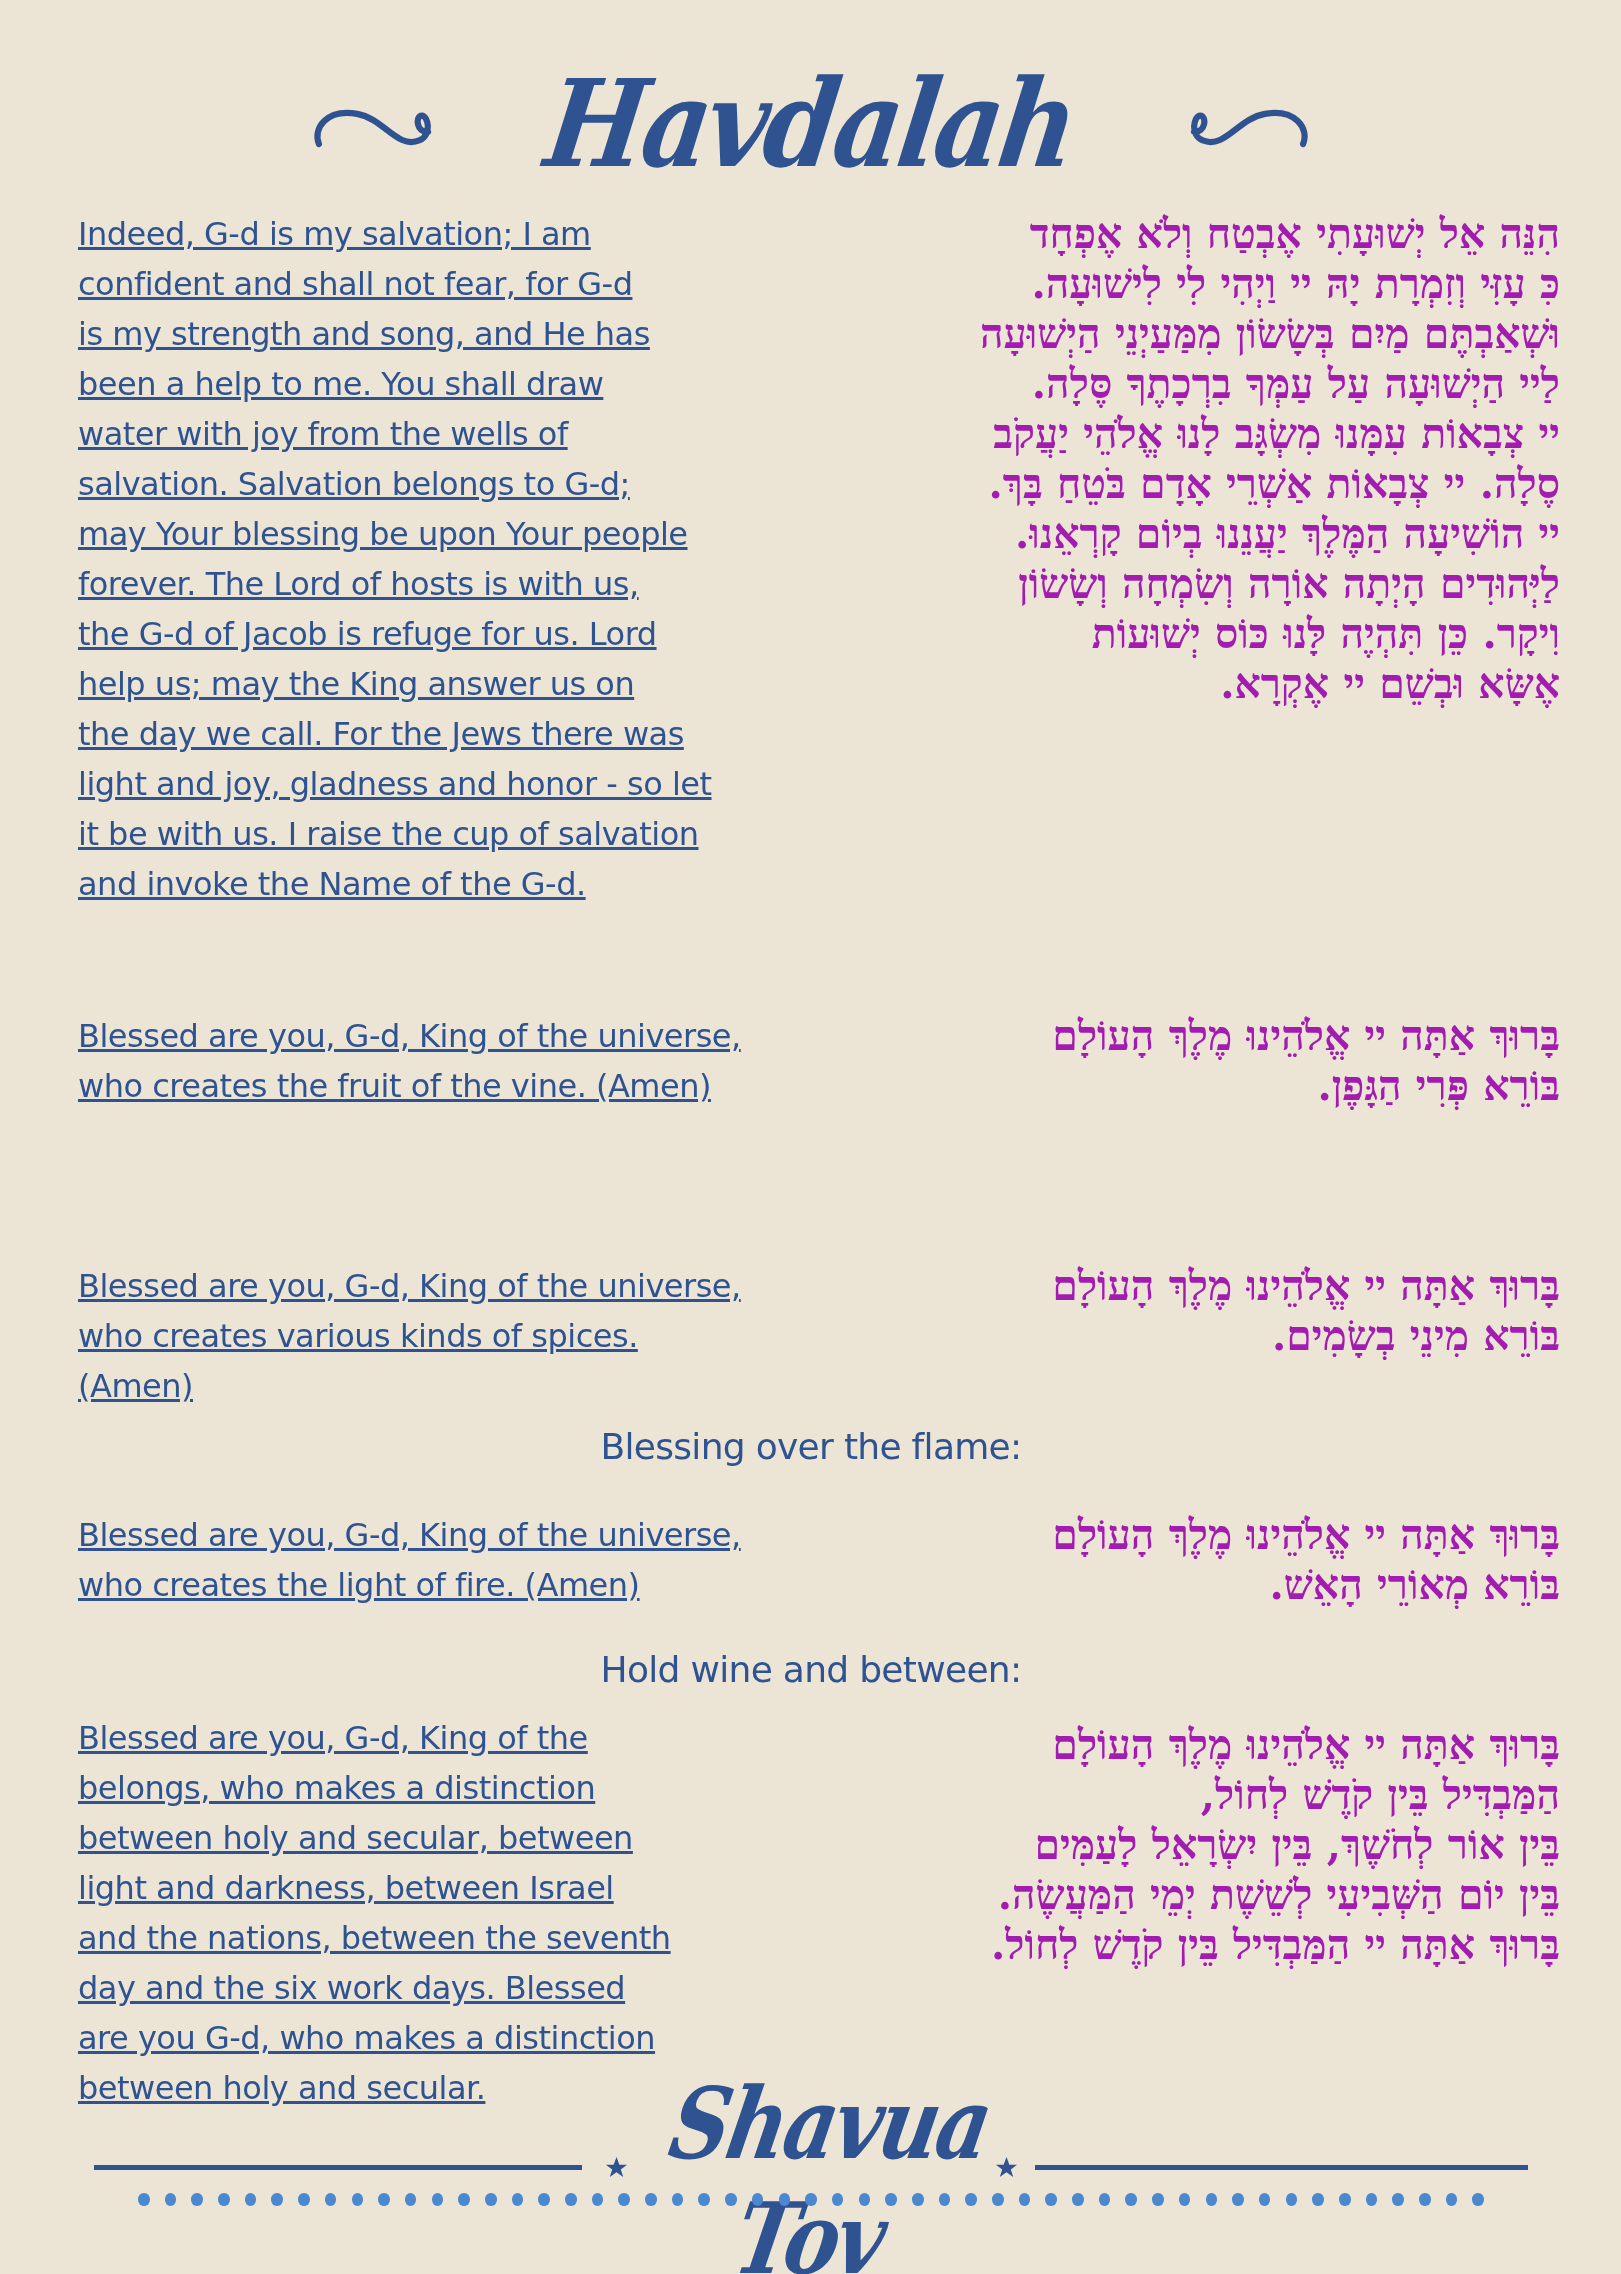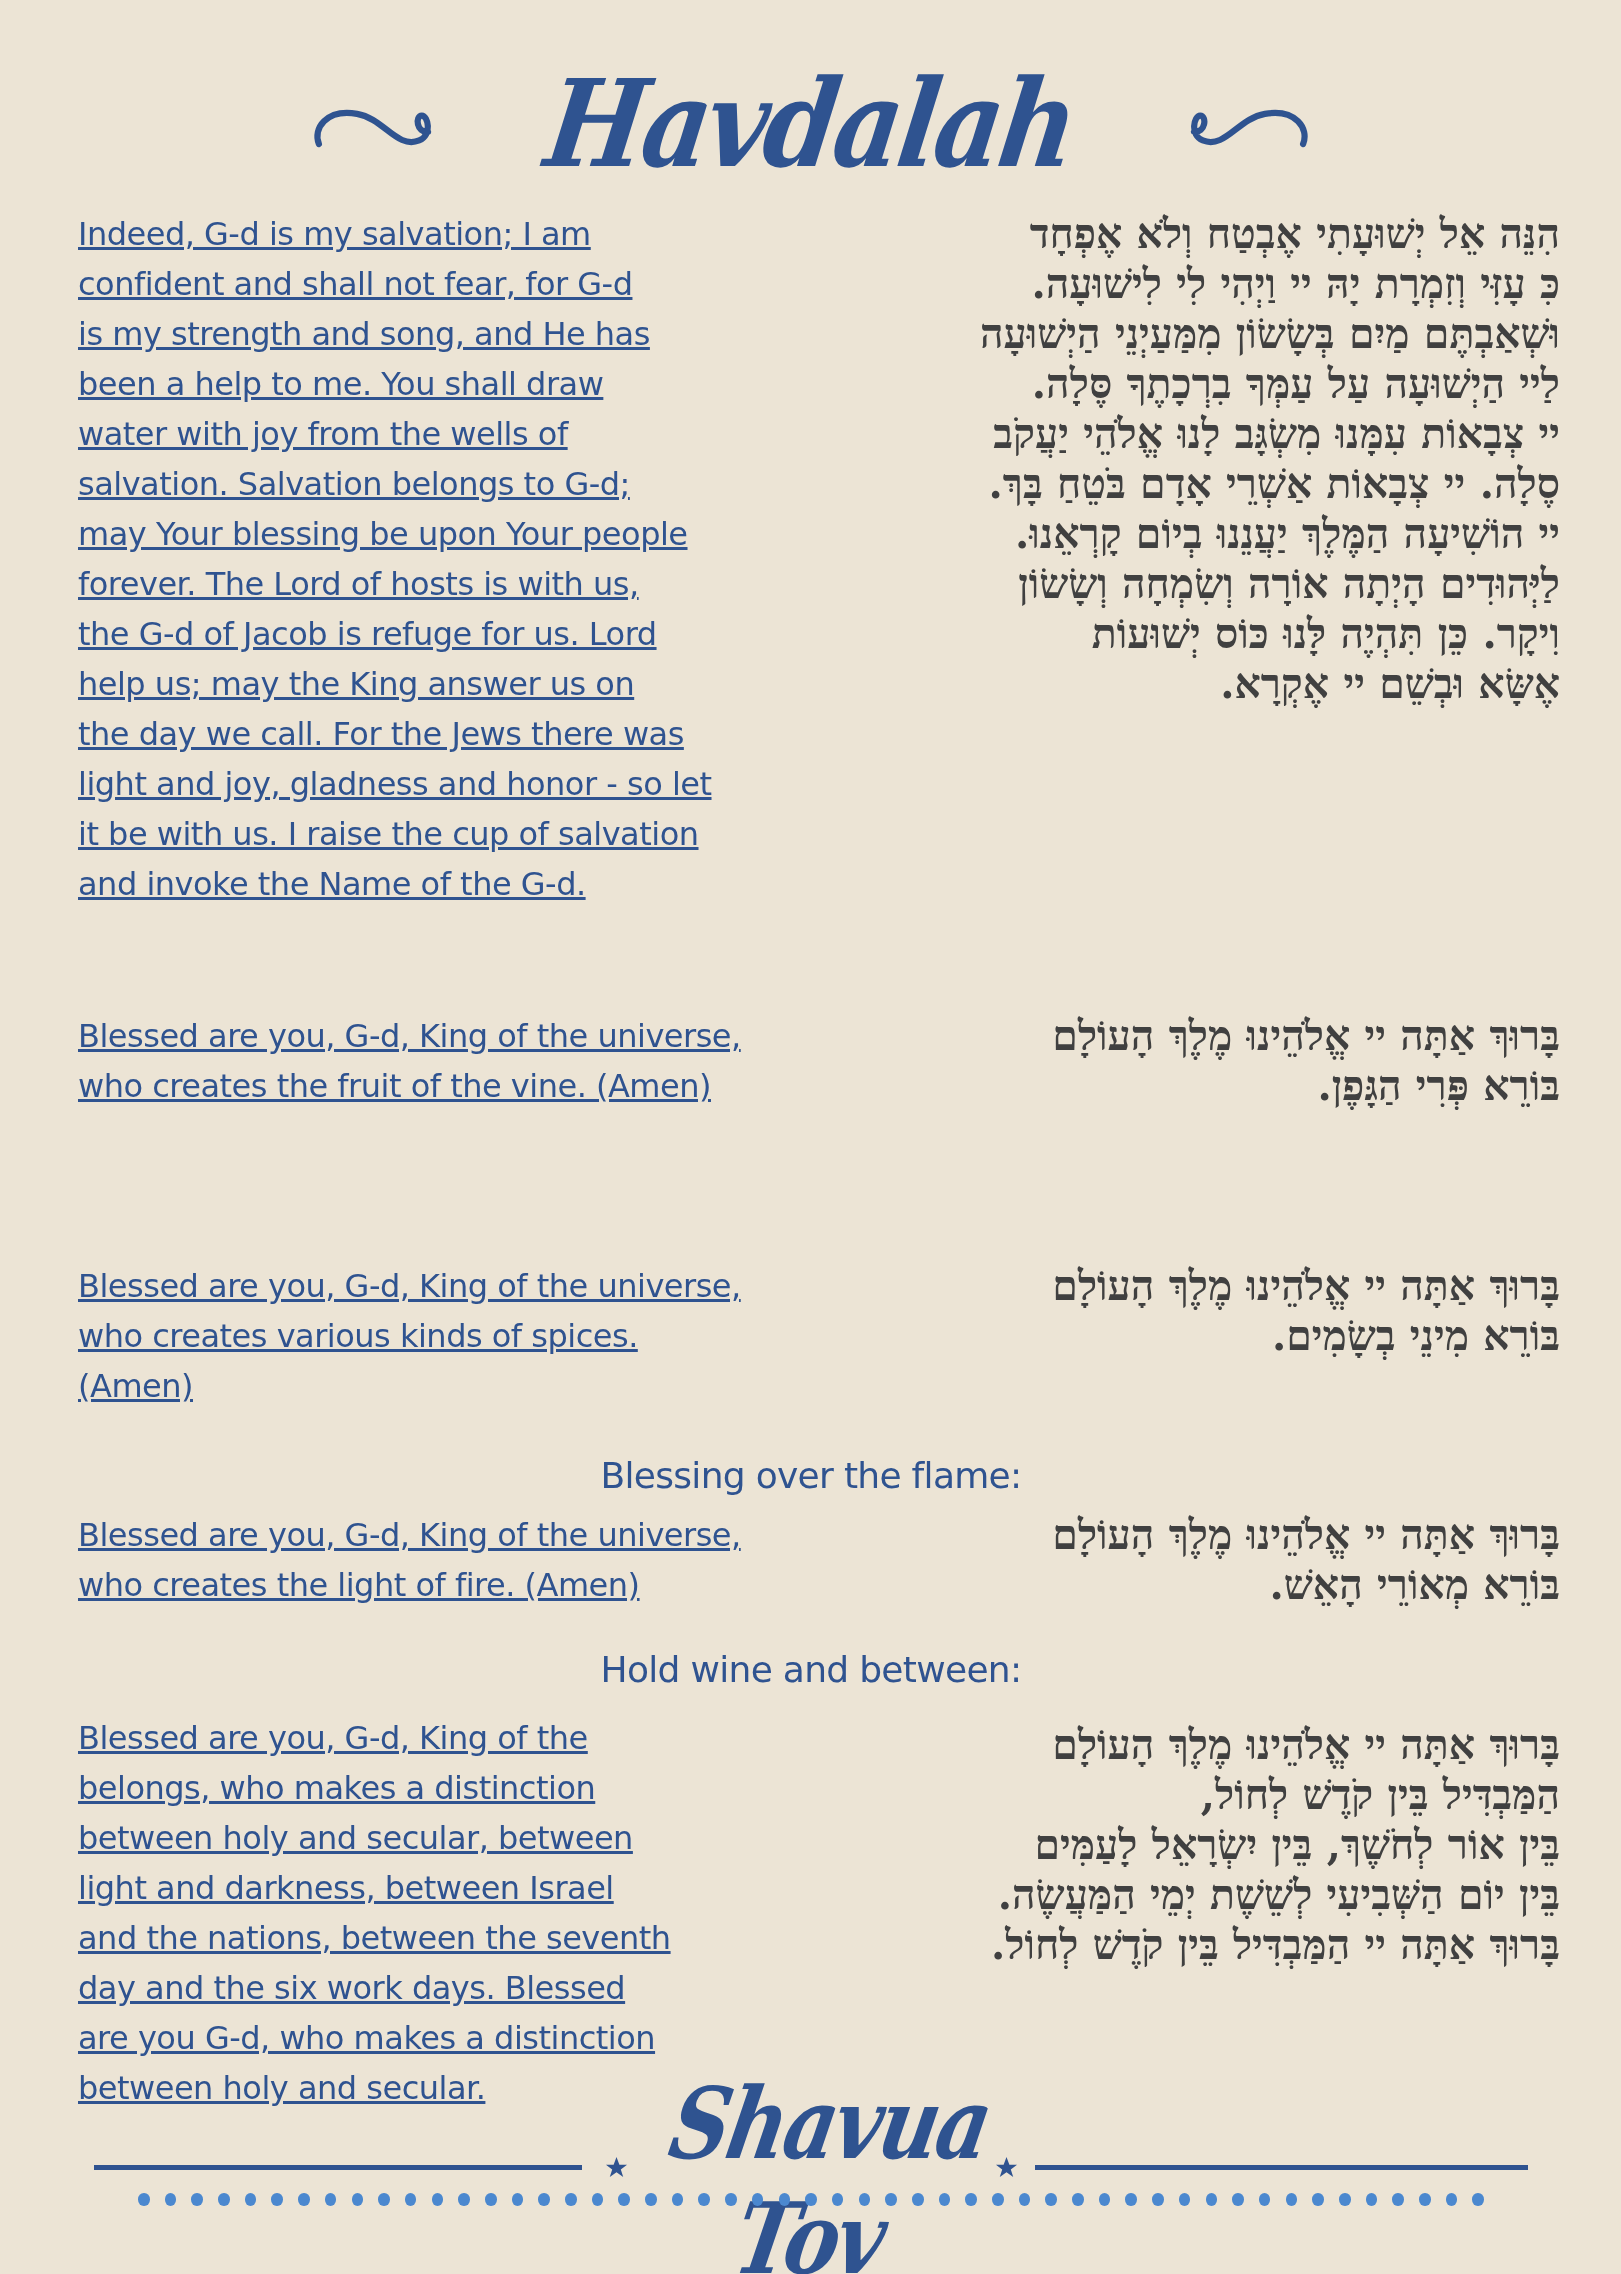--- a/index.html
+++ b/index.html
@@ -40,21 +40,21 @@
     white-space: pre-line;
     letter-spacing: -0.5px;
     text-decoration: underline;
   }
   .he {
     position: absolute; right: 0;
     direction: rtl; 
     font-family: "DejaVu Serif", serif;
     font-weight: bold;
     font-size: 41px; line-height: 50px;
-    color: #404040;
+    color: #a21caf;
     white-space: pre-line;
   }
   .heading {
     position: absolute; left: 0; right: 0; text-align: center;
     font-size: 36px; color: #2f5390; letter-spacing: -0.7px;
   }
 
   
   .footer-line {
     position: absolute; height: 4.5px; background: #2f5390;
@@ -122,21 +122,21 @@
   </div>
 
   <div class="row" style="top:1261px; height:151px;">
     <div class="en" style="top:0; width:766px;">Blessed are you, G-d, King of the universe,
 who creates various kinds of spices.
 (Amen)</div>
     <div class="he" style="top:0; width:677px;">בָּרוּךְ אַתָּה יי אֱלֹהֵינוּ מֶלֶךְ הָעוֹלָם
 בּוֹרֵא מִינֵי בְשָׂמִים.</div>
   </div>
 
-  <div class="heading" style="top:1426px;margin-top:29px;">Blessing over the flame:</div>
+  <div class="heading" style="top:1426px;">Blessing over the flame:</div>
   <div class="row" style="top:1510px; height:116px;">
     <div class="en" style="top:0; width:766px;">Blessed are you, G-d, King of the universe,
 who creates the light of fire. (Amen)</div>
     <div class="he" style="top:0; width:677px;">בָּרוּךְ אַתָּה יי אֱלֹהֵינוּ מֶלֶךְ הָעוֹלָם
 בּוֹרֵא מְאוֹרֵי הָאֵשׁ.</div>
   </div>
 
   <div class="heading" style="top:1649px;">Hold wine and between:</div>
   <div class="row" style="top:1713px; height:410px;">
     <div class="en" style="top:0; width:731px;">Blessed are you, G-d, King of the

